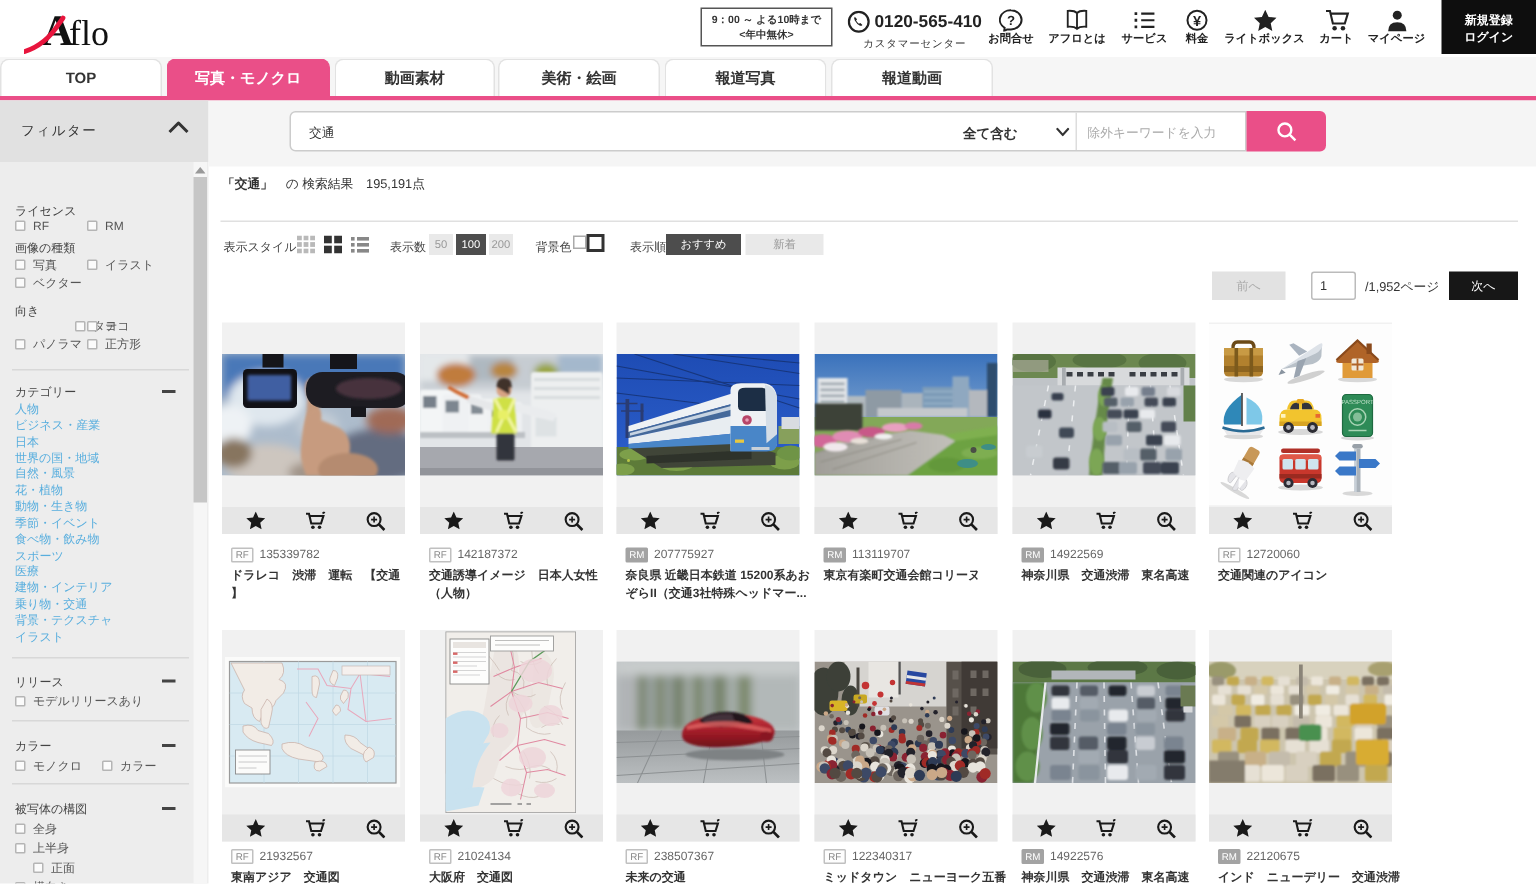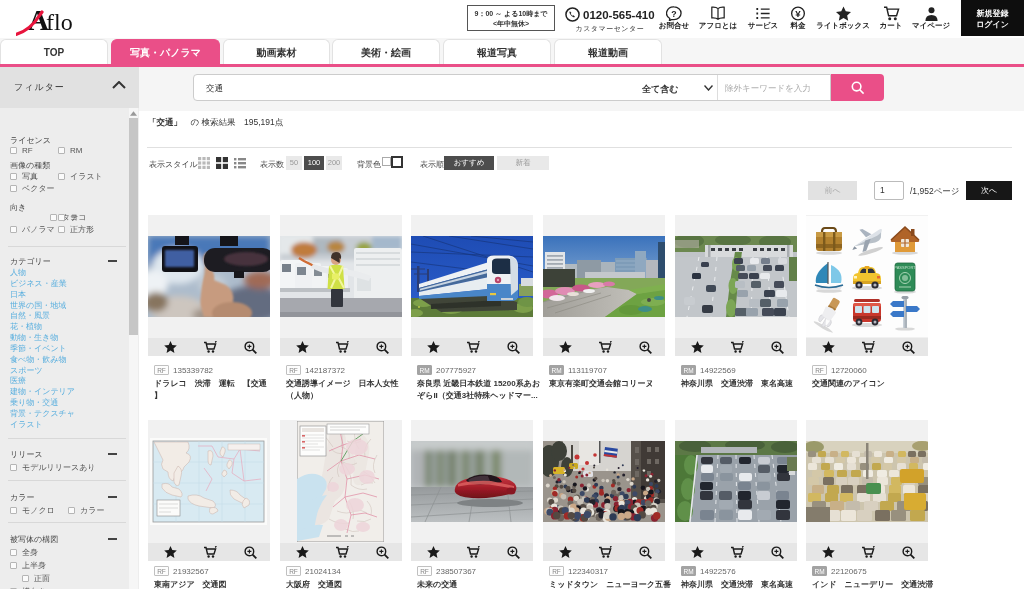--- a/index.html
+++ b/index.html
@@ -135,21 +135,21 @@
     <svg width="15" height="15" viewBox="0 0 16 16">
           <circle cx="8" cy="4.4" r="3.2" fill="#222"></circle>
           <path d="M1.5 16 q0-6.5 6.5-6.5 q6.5 0 6.5 6.5 z" fill="#222"></path>
         </svg>
     <div class="lbl">マイページ</div>
   </div>
   <div id="regbtn">新規登録<br>ログイン</div>
 </div>
 <div id="tabbar">
   <div class="tab" style="left:0px;width:108px;">TOP</div>
-  <div class="tab active" style="left:111px;width:109px;">写真・パノラマ</div>
+  <div class="tab active" style="left:111px;width:109px;">写真・モノクロ</div>
   <div class="tab" style="left:223px;width:107px;">動画素材</div>
   <div class="tab" style="left:332px;width:108px;">美術・絵画</div>
   <div class="tab" style="left:443px;width:108px;">報道写真</div>
   <div class="tab" style="left:554px;width:108px;">報道動画</div>
 </div>
 <div id="tabline"></div>
 <div id="sidebar">
   <div id="sbhead">
     <div class="t">フィルター</div>
     <svg width="14" height="8" viewBox="0 0 14 8" style="position:absolute;left:112px;top:14px;">

